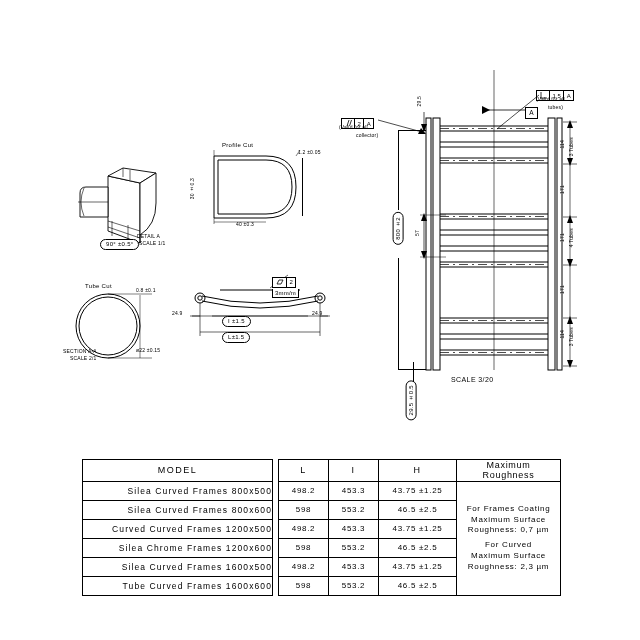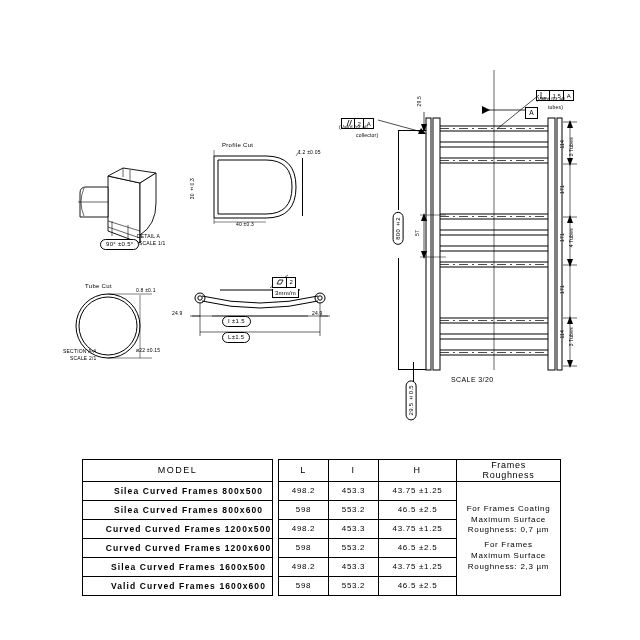--- a/index.html
+++ b/index.html
@@ -24,21 +24,21 @@
   .fcf>div{border-right:1px solid #000;padding:0 2.5px;display:flex;align-items:center;
            justify-content:center;font-size:6px;line-height:1;}
   .fcf>div:last-child{border-right:none;}
   .datum{display:inline-flex;border:1px solid #000;background:#fff;
          width:11px;height:10px;align-items:center;justify-content:center;font-size:6.5px;}
   
   .spec{position:absolute;left:82px;top:459px;width:478px;border-collapse:collapse;
         table-layout:fixed;}
   .spec td,.spec th{border:1px solid #000;padding:0;height:18px;text-align:center;
         font-size:8px;font-weight:normal;letter-spacing:.7px;}
-  .spec .modelcell{text-align:center;padding-left:22px;letter-spacing:1.1px;font-size:8.5px;font-weight:bold;}
+  .spec .modelcell{text-align:right;padding-left:22px;letter-spacing:1.1px;font-size:8.5px;}
   .spec .hdr{font-size:9px;letter-spacing:1.5px;}
   .gap{border:none !important;width:5px;}
   .rough{font-size:4.6px;font-weight:bold;line-height:1.35;letter-spacing:.1px;
          text-align:center;padding:2px;}
   .rough .sp{display:block;height:4px;}
   svg{display:block;overflow:visible;}
 </style>
 </head>
 <body>
 
@@ -322,73 +322,73 @@
     </colgroup>
     <tbody>
       <tr>
         <th class="hdr">MODEL</th>
         <th class="gap"></th>
         <th class="hdr">L</th>
         <th class="hdr">I</th>
         <th class="hdr">H</th>
         <th rowspan="1">
           <div style="font-size:9px;line-height:1.15;">
-            <div>Frames</div>
+            <div>Maximum</div>
             <div>Roughness</div>
           </div>
         </th>
       </tr>
 
       <tr>
         <td class="modelcell">Silea Curved Frames  800x500</td>
         <td class="gap"></td>
         <td>498.2</td>
         <td>453.3</td>
         <td>43.75  ±1.25</td>
         <td rowspan="6" class="rough">
           <div>For Frames Coating</div>
           <div>Maximum Surface</div>
           <div>Roughness: 0,7 µm</div>
           <span class="sp"></span>
-          <div>For Frames</div>
+          <div>For Curved</div>
           <div>Maximum Surface</div>
           <div>Roughness: 2,3 µm</div>
         </td>
       </tr>
 
       <tr>
         <td class="modelcell">Silea Curved Frames  800x600</td>
         <td class="gap"></td>
         <td>598</td>
         <td>553.2</td>
         <td>46.5  ±2.5</td>
       </tr>
       <tr>
         <td class="modelcell">Curved Curved Frames  1200x500</td>
         <td class="gap"></td>
         <td>498.2</td>
         <td>453.3</td>
         <td>43.75  ±1.25</td>
       </tr>
       <tr>
-        <td class="modelcell">Curved Curved Frames  1200x600</td>
+        <td class="modelcell">Silea Chrome Frames  1200x600</td>
         <td class="gap"></td>
         <td>598</td>
         <td>553.2</td>
         <td>46.5  ±2.5</td>
       </tr>
       <tr>
         <td class="modelcell">Silea Curved Frames  1600x500</td>
         <td class="gap"></td>
         <td>498.2</td>
         <td>453.3</td>
         <td>43.75  ±1.25</td>
       </tr>
       <tr>
-        <td class="modelcell">Valid Curved Frames  1600x600</td>
+        <td class="modelcell">Tube Curved Frames  1600x600</td>
         <td class="gap"></td>
         <td>598</td>
         <td>553.2</td>
         <td>46.5  ±2.5</td>
       </tr>
     </tbody>
   </table>
 
 </div>
 

